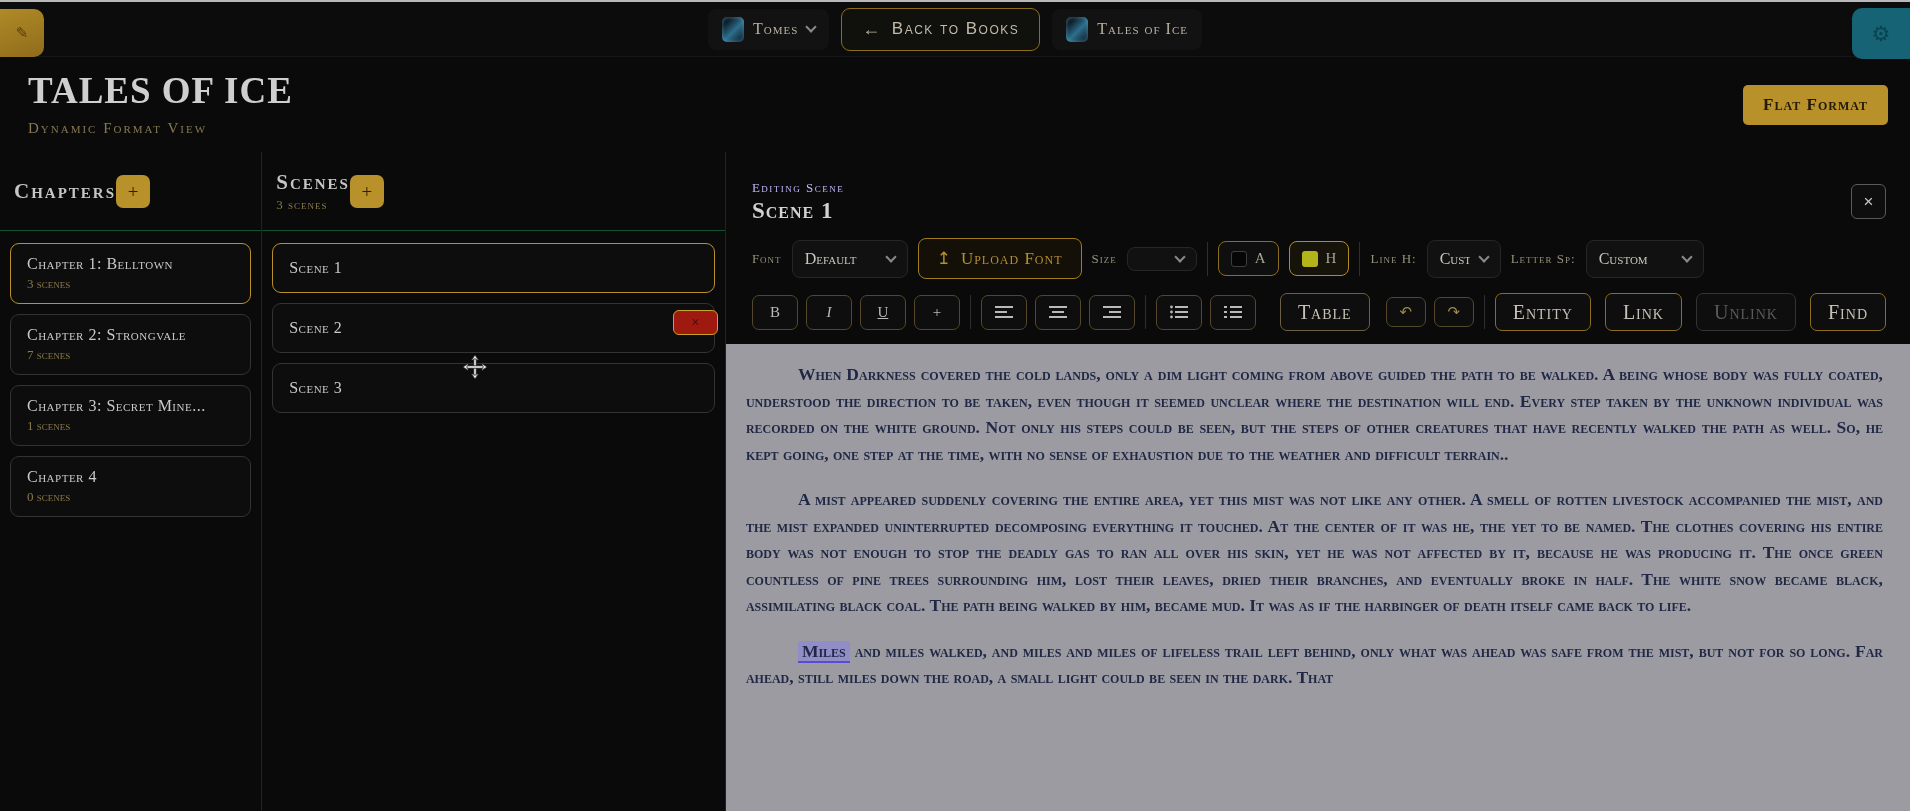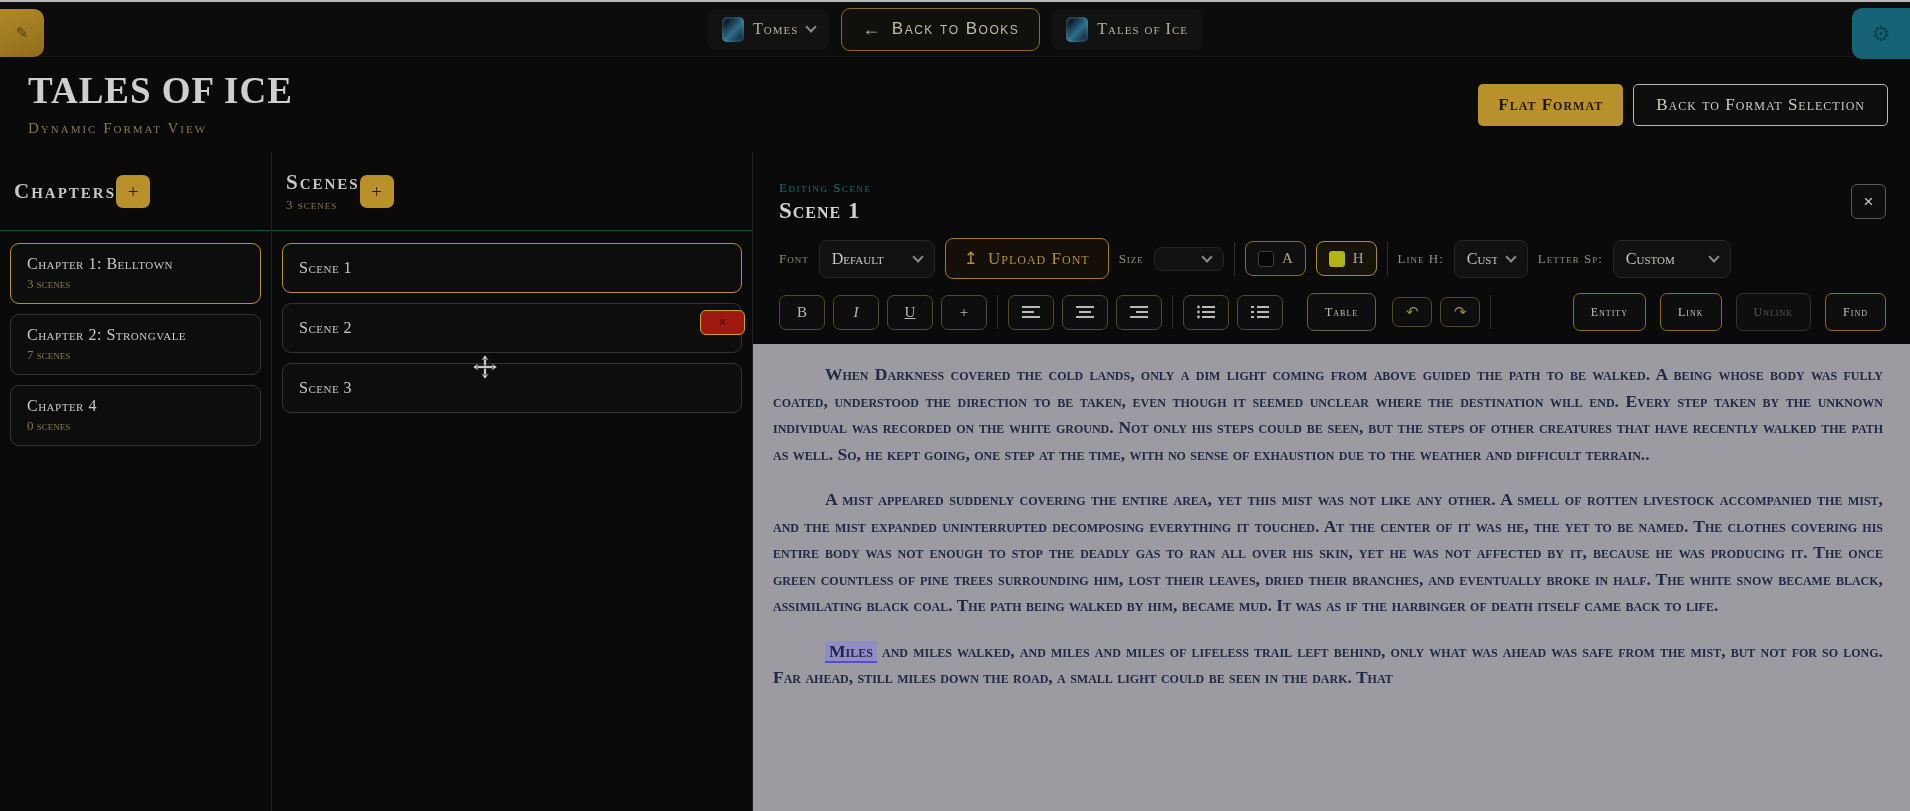--- a/index.html
+++ b/index.html
@@ -85,21 +85,21 @@
   .scene-card { position:relative; padding:15px 16px; }
   .del-btn {
     position:absolute; top:6px; right:-4px; width:45px; height:25px;
     background:#9e1a10; border:1.5px solid #c9a227; border-radius:6px; cursor:pointer;
     color:#2c0a06; font-size:14px; line-height:1; font-family:inherit;
   }
   .move-cursor { position:absolute; left:200px; top:202px; pointer-events:none; }
 
   
   .ed-head { display:flex; align-items:flex-start; justify-content:space-between; padding:28px 24px 0 26px; }
-  .ed-kicker { font-size:13px; letter-spacing:1.5px; color:#0f766e; }
+  .ed-kicker { font-size:13px; letter-spacing:1.5px; color:#c4b5fd; }
   .ed-title { font-size:23px; font-weight:bold; letter-spacing:1px; color:#d2d2d2; margin-top:2px; }
   .close-btn {
     width:35px; height:35px; background:#0e0e0e; border:1px solid #5a5a5a; border-radius:6px;
     color:#c9c9c9; font-size:17px; cursor:pointer; margin-top:4px;
   }
 
   .tb { display:flex; align-items:center; gap:10px; padding:0 24px 0 26px; }
   .tb1 { margin-top:14px; }
   .tb2 { margin-top:14px; margin-bottom:13px; }
   .tb-label { font-size:13px; letter-spacing:1px; color:#97917c; white-space:nowrap; }
@@ -129,21 +129,21 @@
 
   .fmt-btn {
     min-width:46px; height:35px; background:#0e0e0e; border:1px solid #55482a; border-radius:7px;
     color:#b9b9b9; font-size:15px; cursor:pointer; font-family:inherit;
     display:flex; align-items:center; justify-content:center;
   }
   .fmt-btn.it { font-style:italic; }
   .fmt-btn.un { text-decoration:underline; }
   .wide-btn {
     height:38px; background:#0e0e0e; border:1px solid #6b6045; border-radius:7px;
-    color:#c5c1b6; font-size:12px; letter-spacing:1px; cursor:pointer; padding:0 17px; font-family:inherit;
+    color:#c5c1b6; font-size:20px; letter-spacing:1px; cursor:pointer; padding:0 17px; font-family:inherit;
   }
   .wide-btn.gold { border-color:#8a6d1f; }
   .wide-btn.disabled { border-color:#333; color:#5a5a5a; cursor:default; }
   .small-btn {
     width:40px; height:30px; background:#0e0e0e; border:1px solid #55482a; border-radius:7px;
     color:#a08a4a; font-size:15px; cursor:pointer;
   }
   .push-right { margin-left:auto; }
   .g8 { display:flex; gap:8px; align-items:center; }
   .g14 { display:flex; gap:14px; align-items:center; }
@@ -191,39 +191,42 @@
     <button class="settings-btn"><span>⚙</span></button>
   </div>
 
   <div class="page-header">
     <div>
       <div class="pg-title">TALES OF ICE</div>
       <div class="pg-sub sc">Dynamic Format View</div>
     </div>
     <div class="hdr-actions">
       <button class="flat-btn sc">Flat Format</button>
-      <button class="backfmt-btn sc">Back to Format Selection</button>
     </div>
   </div>
 
   <div class="main">
 
     <div class="col-chapters">
       <div class="col-head">
         <div class="col-head-title sc">Chapters</div>
         <button class="add-btn">+</button>
       </div>
       <div class="card-list">
         <div class="card selected">
           <div class="card-title sc">Chapter 1: Belltown</div>
           <div class="card-sub sc">3 scenes</div>
         </div>
         <div class="card">
           <div class="card-title sc">Chapter 2: Strongvale</div>
           <div class="card-sub sc">7 scenes</div>
+        </div>
+        <div class="card">
+          <div class="card-title sc">Chapter 3: Secret Mine...</div>
+          <div class="card-sub sc">1 scenes</div>
         </div>
         <div class="card">
           <div class="card-title sc">Chapter 4</div>
           <div class="card-sub sc">0 scenes</div>
         </div>
       </div>
     </div>
 
     <div class="col-scenes">
       <div class="col-head">

